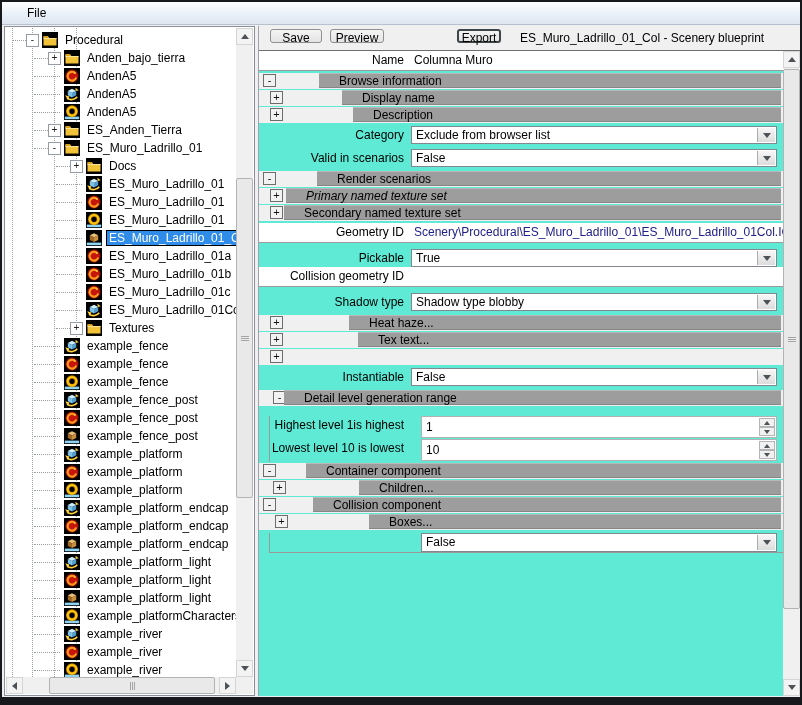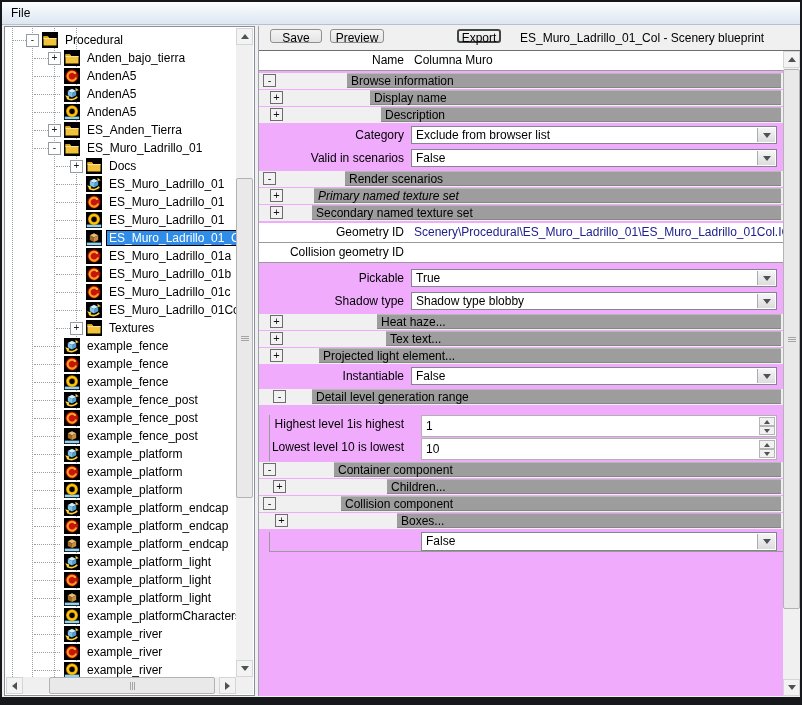--- a/index.html
+++ b/index.html
@@ -5,21 +5,21 @@
 <style>
   html,body{margin:0;padding:0;}
   body{width:802px;height:705px;position:relative;background:#17181b;
        font-family:"Liberation Sans",sans-serif;font-size:12px;color:#000;
        -webkit-font-smoothing:antialiased;overflow:hidden;}
   .window{position:absolute;inset:0;}
   
   .menu-bar{position:absolute;left:2px;top:2px;right:2px;height:22px;
             background:linear-gradient(#fdfefe,#eaf0f8 55%,#dde6f1);
             border-bottom:1px solid #b6c0cf;}
-  .menu-item{display:inline-block;padding:4px 9px 3px 9px;cursor:default;}
+  .menu-item{display:inline-block;padding:4px 9px 3px 25px;cursor:default;}
   
   .main{position:absolute;left:2px;top:25px;right:2px;bottom:8px;background:#f0f0f0;}
   
   .tree-panel{position:absolute;left:2px;top:1px;width:251px;bottom:1px;
               background:#fff;border:1px solid #888f99;box-sizing:border-box;}
   .tree-view{position:absolute;left:1px;top:1px;right:18px;bottom:18px;overflow:hidden;
              padding-top:3px;}
   .guide{position:absolute;top:0;bottom:0;width:0;border-left:1px dotted #9aa0a6;z-index:0;}
   .tree-item{position:relative;height:18px;display:flex;align-items:center;white-space:nowrap;z-index:1;}
   .tree-item::before{content:'';position:absolute;top:9px;left:calc(var(--ind) - 14px);
@@ -50,21 +50,21 @@
   
   .right-panel{position:absolute;left:256px;top:1px;right:0;bottom:1px;
                border-left:1px solid #9aa2ab;background:#f0f0f0;}
   .toolbar{position:absolute;left:0;top:0;right:0;height:24px;}
   .btn{position:absolute;top:3px;height:14px;box-sizing:border-box;background:linear-gradient(#f4f4f4,#e4e4e4);
        border:1px solid #8e8f8f;border-radius:3px;font-size:12px;text-align:center;line-height:17px;cursor:default;}
   .btn.default{border:2px solid #3f4447;line-height:15px;}
   .toolbar-title{position:absolute;left:261px;top:0;line-height:25px;}
   
   .prop-grid{position:absolute;left:0;top:24px;right:17px;bottom:0;
-             border-top:1px solid #6e6e6e;background:#f0abfc;overflow:hidden;}
+             border-top:1px solid #6e6e6e;background:#5eead4;overflow:hidden;}
   .prop-row{position:relative;}
   .row-text{height:19px;background:#fff;border-bottom:1px solid #9a9a9a;}
   .row-header{height:16px;background:#f0f0f0;}
   .row-field{height:18px;}
   .row-spinner{height:22px;}
   .row-header + .row-header{margin-top:1px;}
   .row-text + .row-header{margin-top:2px;}
   .row-header + .row-field{margin-top:3px;}
   .row-field + .row-field{margin-top:5px;}
   .row-field + .row-header{margin-top:4px;}
@@ -75,21 +75,21 @@
   .row-spinner + .row-header{margin-top:2px;}
   .prop-label{position:absolute;left:0;top:0;width:145px;padding-right:5px;text-align:right;
               line-height:18px;overflow:visible;white-space:nowrap;}
   .row-field .prop-label,.row-spinner .prop-label{background:transparent;}
   .text-value{position:absolute;left:155px;right:4px;top:0;bottom:0;line-height:18px;white-space:nowrap;}
   .text-value.path{color:#20208c;}
   .expand-box{position:absolute;top:1px;width:13px;height:13px;box-sizing:border-box;background:#f2f2f2;
               border:1px solid #6d6d6d;font-size:11px;line-height:10px;text-align:center;color:#111;cursor:default;}
   .header-bar{position:absolute;top:0;bottom:1px;right:2px;background:#9d9d9d;
               border-top:1px solid #b8b8b8;border-bottom:1px solid #868686;
-              padding-left:4px;line-height:14px;white-space:nowrap;margin-left:28px;}
+              padding-left:20px;line-height:14px;white-space:nowrap;}
   .combo{position:absolute;left:152px;right:6px;top:0;bottom:0;background:#fff;
          border:1px solid #82878f;box-sizing:border-box;}
   .combo-text{position:absolute;left:4px;top:0;line-height:16px;white-space:nowrap;}
   .combo-btn{position:absolute;top:1px;right:1px;bottom:1px;width:17px;
              background:linear-gradient(#f6f6f6,#dcdcdc);border-left:1px solid #a9adb3;
              display:flex;align-items:center;justify-content:center;}
   .spin-field{position:absolute;left:152px;right:6px;top:0;bottom:0;background:#fff;
               border:1px solid #b2b2b2;box-sizing:border-box;}
   .spin-text{position:absolute;left:4px;top:2px;line-height:16px;}
   .spin-btns{position:absolute;top:1px;right:1px;bottom:1px;width:16px;display:flex;flex-direction:column;}
@@ -675,53 +675,52 @@
             <div class="header-bar" style="left: 27px; font-style: italic;">Primary named texture set</div>
           </div>
           <div class="prop-row row-header">
             <div class="expand-box" style="left: 11px;">+</div>
             <div class="header-bar" style="left: 25px;">Secondary named texture set</div>
           </div>
           <div class="prop-row row-text">
             <div class="prop-label">Geometry ID</div>
             <div class="text-value path">Scenery\Procedural\ES_Muro_Ladrillo_01\ES_Muro_Ladrillo_01Col.IGS</div>
           </div>
-          <div class="prop-row row-text">
-            <div class="prop-label">Collision geometry ID</div>
-            <div class="text-value"></div>
-          </div>
           <div class="prop-row row-field">
             <div class="prop-label">Pickable</div>
             <div class="combo">
               <span class="combo-text">True</span>
               <span class="combo-btn">
                 <span class="arr down"></span>
               </span>
             </div>
           </div>
+          <div class="prop-row row-text">
+            <div class="prop-label">Collision geometry ID</div>
+            <div class="text-value"></div>
+          </div>
           <div class="prop-row row-field">
             <div class="prop-label">Shadow type</div>
             <div class="combo">
               <span class="combo-text">Shadow type blobby</span>
               <span class="combo-btn">
                 <span class="arr down"></span>
               </span>
             </div>
           </div>
           <div class="prop-row row-header">
             <div class="expand-box" style="left: 11px;">+</div>
             <div class="header-bar" style="left: 90px;">Heat haze...</div>
           </div>
           <div class="prop-row row-header">
             <div class="expand-box" style="left: 11px;">+</div>
             <div class="header-bar" style="left: 99px;">Tex text...</div>
           </div>
           <div class="prop-row row-header">
             <div class="expand-box" style="left: 11px;">+</div>
-            <div class="header-bar" style="left: 32px;">Projected light element...</div>
           </div>
           <div class="prop-row row-field">
             <div class="prop-label">Instantiable</div>
             <div class="combo">
               <span class="combo-text">False</span>
               <span class="combo-btn">
                 <span class="arr down"></span>
               </span>
             </div>
           </div>

